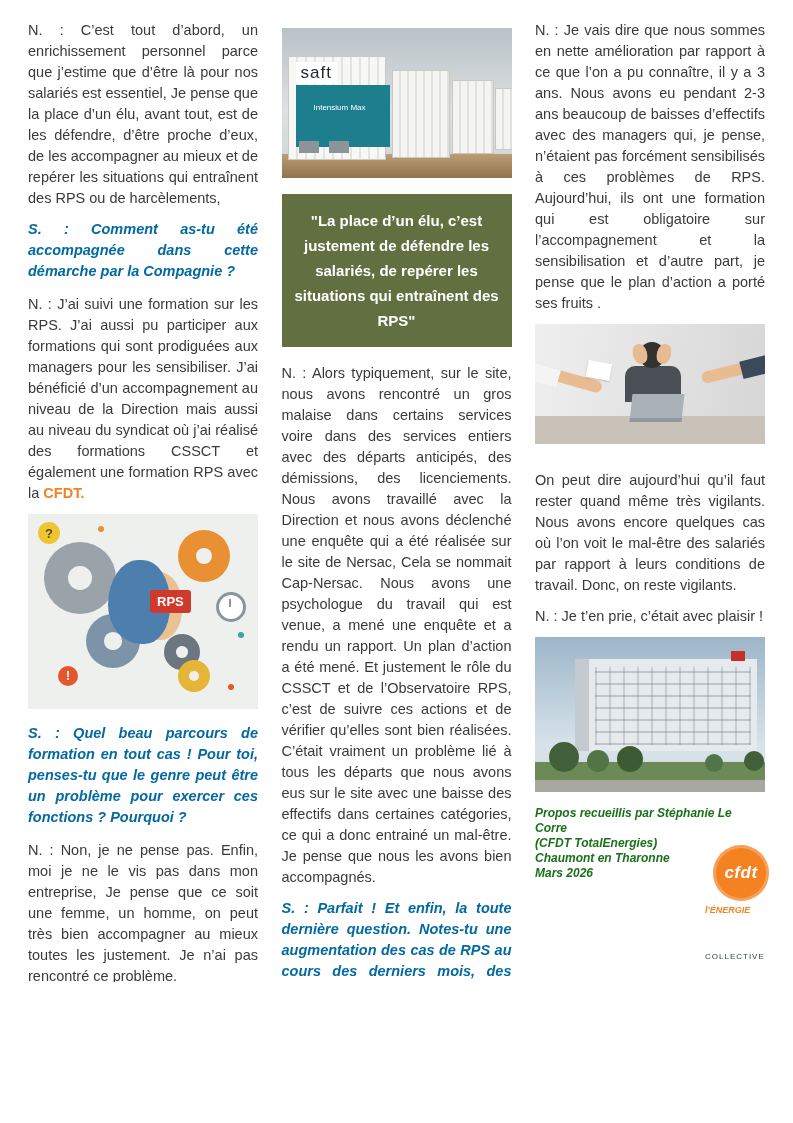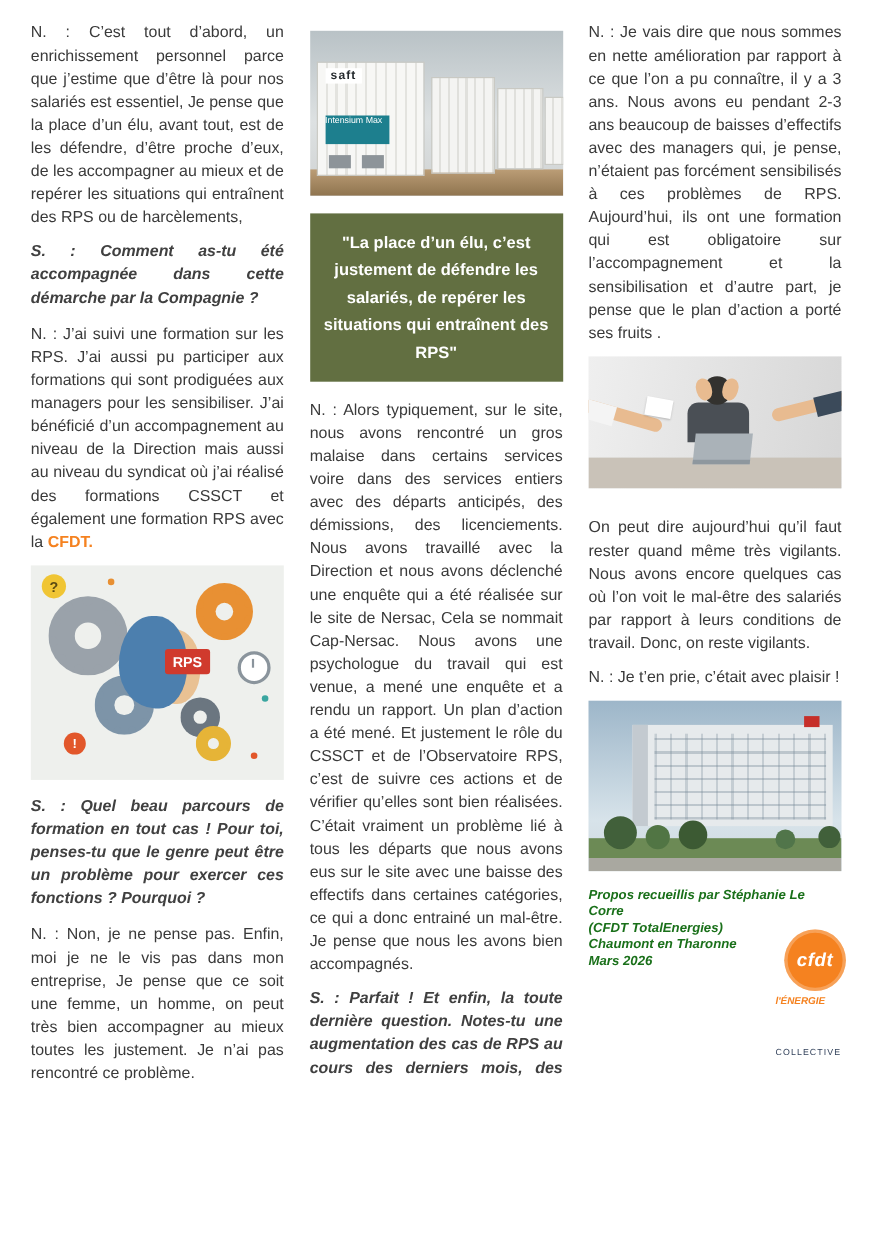--- a/index.html
+++ b/index.html
@@ -6,21 +6,21 @@
   .page{
     position:relative;width:793px;height:982px;background:#ffffff;
     font-family:"Liberation Sans",sans-serif;overflow:hidden;box-sizing:border-box;
   }
   .columns{display:flex;justify-content:space-between;padding:20px 28px 0 28px;box-sizing:border-box;}
   .col{width:230px;flex:0 0 230px;}
   .body-text{
     margin:0 0 10px;font-size:14.5px;line-height:21px;color:#3a3a3a;text-align:justify;
   }
   .question{
-    margin:4px 0 12px;font-size:14.5px;line-height:21px;color:#404040;
+    margin:4px 0 12px;font-size:14.5px;line-height:21px;color:#0369a1;
     font-weight:bold;font-style:italic;text-align:justify;
   }
   .orange-highlight{color:#f58220;font-weight:bold;}
 
   
   .quote-box{
     background:#626f41;color:#ffffff;font-weight:bold;font-size:15px;line-height:25px;
     text-align:center;padding:14px 12px;margin:0 0 16px;box-sizing:border-box;
   }
 
@@ -28,22 +28,22 @@
   .photo{position:relative;overflow:hidden;width:230px;box-sizing:border-box;}
 
   
   .containers-photo{height:150px;background:linear-gradient(#b9c2c6 0%,#dde1e2 55%,#cfd2d2 100%);margin:8px 0 16px;}
   .cp-ground{position:absolute;left:0;right:0;bottom:0;height:24px;background:linear-gradient(#bb9d76,#8f744f);}
   .cp-big{
     position:absolute;left:6px;bottom:18px;width:96px;height:102px;
     background:repeating-linear-gradient(90deg,#f7f7f5 0 7px,#e3e3df 7px 9px);
     border:1px solid #c9c9c3;
   }
-  .cp-saft{position:absolute;top:5px;left:7px;background:#ffffff;color:#23282c;font-weight:bold;font-size:11px;padding:1px 5px;letter-spacing:1px;}
-  .cp-label{position:absolute;top:28px;left:7px;width:58px;background:#1d7f8e;color:#ffffff;font-size:8px;line-height:10px;padding:0;min-height:26px;margin-top:20px;}
+  .cp-saft{position:absolute;top:5px;left:7px;background:#ffffff;color:#23282c;font-weight:normal;font-size:17px;padding:1px 5px;letter-spacing:1px;}
+  .cp-label{position:absolute;top:28px;left:7px;width:58px;background:#1d7f8e;color:#ffffff;font-size:8px;line-height:10px;padding:18px;min-height:26px;}
   .cp-vent{position:absolute;bottom:6px;left:10px;width:20px;height:12px;background:#8d9499;}
   .cp-vent2{left:40px;}
   .cp-small{
     position:absolute;bottom:20px;
     background:repeating-linear-gradient(90deg,#f4f4f2 0 6px,#e0e0dc 6px 8px);
     border:1px solid #c9c9c3;
   }
   .cp-s1{left:110px;width:56px;height:86px;}
   .cp-s2{left:170px;width:40px;height:72px;bottom:24px;}
   .cp-s3{left:213px;width:16px;height:60px;bottom:28px;}

